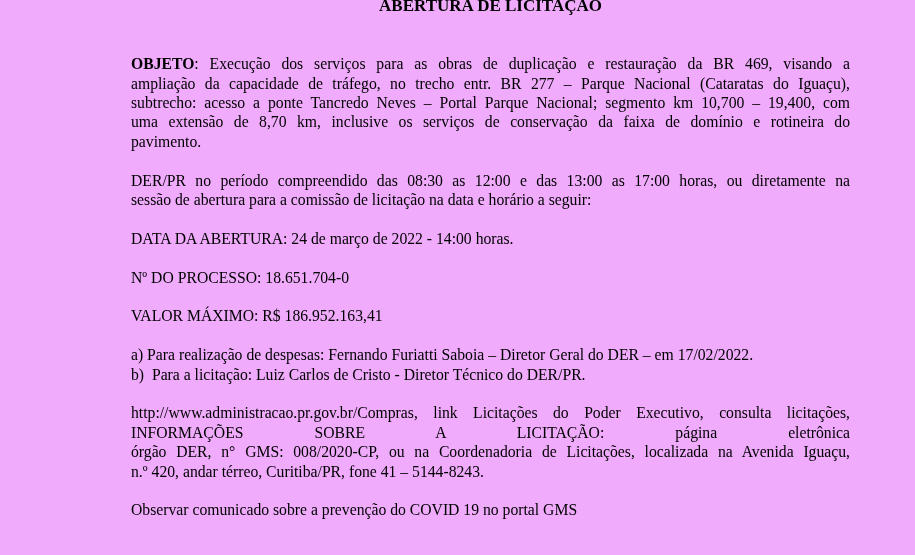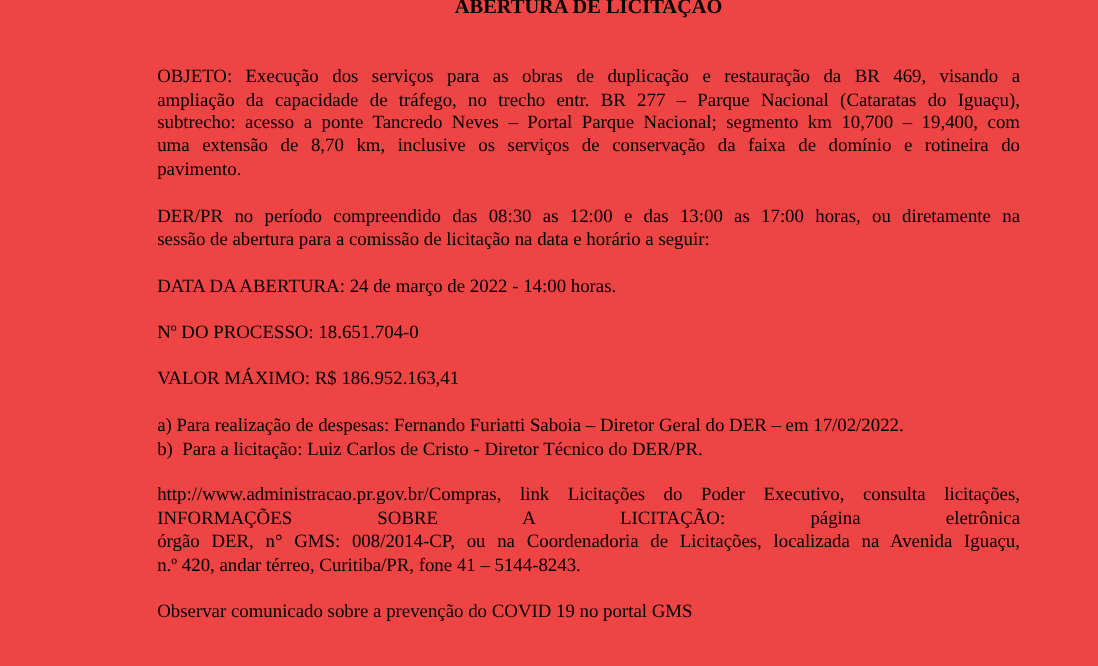--- a/index.html
+++ b/index.html
@@ -18,26 +18,26 @@
     text-align: justify;
   }
   .doc-title {
     text-align: center; font-weight: 700; font-size: 17px;
     line-height: 19.4px; margin: 0 0 38.8px 0;
   }
   .para { margin: 0 0 19.4px 0; }
   .para:last-child { margin-bottom: 0; }
   .line { text-align: justify; }
   .jl { text-align-last: justify; }
-  .bold { font-weight: 400; }
+  .bold { font-weight: 700; }
 </style>
 </head>
 <body>
 
-<div class="screen" style="background: #ef4444; padding-left: 16px;">
+<div class="screen" style="background: #f0abfc; padding-left: 16px;">
   <div class="doc" style="color: rgb(0, 0, 0);">
 
     <h1 class="doc-title">ABERTURA DE LICITAÇÃO</h1>
 
     <div class="para">
       <div class="line jl"><span class="bold">OBJETO</span><span>: Execução dos serviços para as obras de duplicação e restauração da BR 469, visando a</span></div>
       <div class="line jl">ampliação da capacidade de tráfego, no trecho entr. BR 277 – Parque Nacional (Cataratas do Iguaçu),</div>
       <div class="line jl">subtrecho: acesso a ponte Tancredo Neves – Portal Parque Nacional; segmento km 10,700 – 19,400, com</div>
       <div class="line jl">uma extensão de 8,70 km, inclusive os serviços de conservação da faixa de domínio e rotineira do</div>
       <div class="line">pavimento.</div>
@@ -55,20 +55,20 @@
     <p class="para">VALOR MÁXIMO: R$ 186.952.163,41</p>
 
     <div class="para">
       <div class="line">a) Para realização de despesas: Fernando Furiatti Saboia – Diretor Geral do DER – em 17/02/2022.</div>
       <div class="line">b)&nbsp; Para a licitação: Luiz Carlos de Cristo - Diretor Técnico do DER/PR.</div>
     </div>
 
     <div class="para">
       <div class="line jl">http://www.administracao.pr.gov.br/Compras, link Licitações do Poder Executivo, consulta licitações,</div>
       <div class="line jl">INFORMAÇÕES SOBRE A LICITAÇÃO: página eletrônica</div>
-      <div class="line jl">órgão DER, n° GMS: 008/2014-CP, ou na Coordenadoria de Licitações, localizada na Avenida Iguaçu,</div>
+      <div class="line jl">órgão DER, n° GMS: 008/2020-CP, ou na Coordenadoria de Licitações, localizada na Avenida Iguaçu,</div>
       <div class="line">n.º 420, andar térreo, Curitiba/PR, fone 41 – 5144-8243.</div>
     </div>
 
     <p class="para">Observar comunicado sobre a prevenção do COVID 19 no portal GMS</p>
 
   </div>
 </div>
 
 </body></html>

